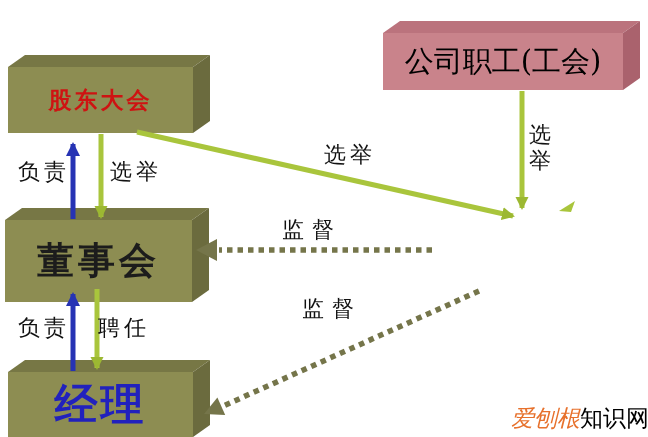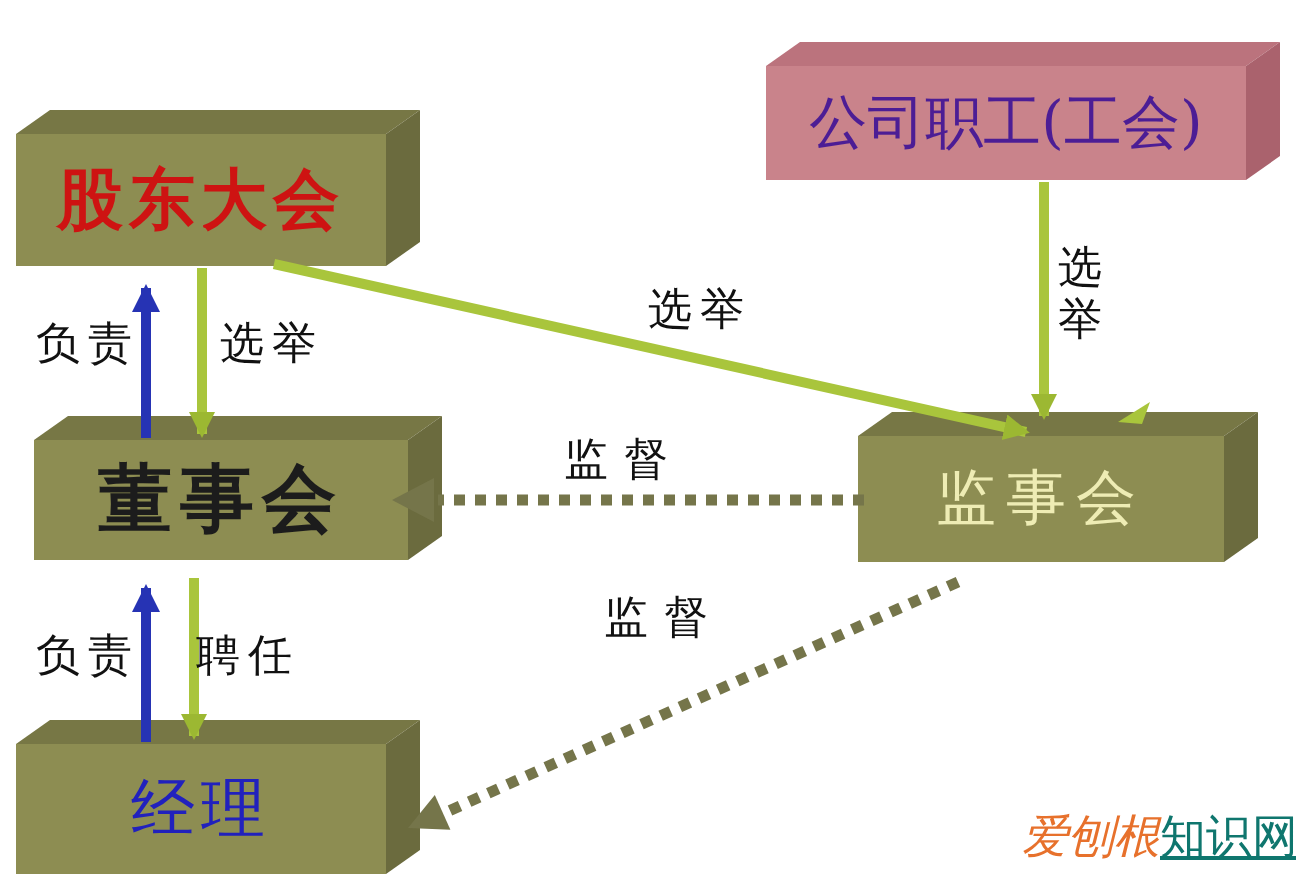--- a/index.html
+++ b/index.html
@@ -23,46 +23,46 @@
   }
   .olive .face-front{background:#8d8d52;}
   .olive .face-top{background:#777745;}
   .olive .face-side{background:#6b6b3e;}
   .pink .face-front{background:#c9838b;}
   .pink .face-top{background:#bb737d;}
   .pink .face-side{background:#aa626d;}
 
   
   .title{white-space:nowrap;}
-  .t-shareholders{color:#ce1312;font-weight:bold;font-size:33px;letter-spacing:3px;}
-  .t-staff{color:#4c1d95;font-size:29px;font-family:"DejaVu Serif","Liberation Serif",serif;}
+  .t-shareholders{color:#ce1312;font-weight:bold;font-size:23px;letter-spacing:3px;}
+  .t-staff{color:#000000;font-size:29px;font-family:"DejaVu Serif","Liberation Serif",serif;}
   .t-directors{color:#1c1c1c;font-weight:bold;font-size:37px;letter-spacing:4px;}
   .t-supervisory{color:#eeecb4;font-size:30px;letter-spacing:5px;font-family:"DejaVu Serif","Liberation Serif",serif;}
-  .t-manager{color:#2121bd;font-weight:normal;font-size:32px;letter-spacing:3px;}
+  .t-manager{color:#2121bd;font-weight:bold;font-size:43px;letter-spacing:3px;}
 
   
   .edge-label{
     position:absolute;color:#111;font-size:22px;letter-spacing:4px;
     font-family:"DejaVu Serif","Liberation Serif",serif;white-space:nowrap;
   }
   .edge-label.wide{letter-spacing:8px;}
   .edge-label.vertical{
     width:26px;line-height:26px;letter-spacing:0;
     white-space:normal;word-break:break-all;
   }
 
   
   #arrows{position:absolute;left:0;top:0;pointer-events:none;}
 
   
   .watermark{
     position:absolute;left:511px;top:403px;font-size:23px;white-space:nowrap;
   }
   .watermark .brand{color:#e7712c;font-style:italic;}
-  .watermark .suffix{color:#0f766e;text-decoration:underline;}
+  .watermark .suffix{color:#000000;}
 </style>
 </head>
 <body>
 
 <div id="canvas">
 
   <div class="box olive" style="left:8px;top:67px;width:185px;height:66px">
     <div class="face-top"></div>
     <div class="face-side"></div>
     <div class="face-front">
@@ -71,35 +71,28 @@
   </div>
 
   <div class="box pink" style="left:383px;top:33px;width:240px;height:57px">
     <div class="face-top"></div>
     <div class="face-side"></div>
     <div class="face-front">
       <span class="title t-staff">公司职工(工会)</span>
     </div>
   </div>
 
-  <div class="box olive" style="left:17px;top:220px;width:187px;height:60px">
+  <div class="box olive" style="left:5px;top:220px;width:187px;height:82px">
     <div class="face-top"></div>
     <div class="face-side"></div>
     <div class="face-front">
       <span class="title t-directors">董事会</span>
     </div>
   </div>
 
-  <div class="box olive" style="left:429px;top:218px;width:183px;height:63px">
-    <div class="face-top"></div>
-    <div class="face-side"></div>
-    <div class="face-front">
-      <span class="title t-supervisory">监事会</span>
-    </div>
-  </div>
 
   <div class="box olive" style="left:8px;top:372px;width:185px;height:65px">
     <div class="face-top"></div>
     <div class="face-side"></div>
     <div class="face-front">
       <span class="title t-manager">经理</span>
     </div>
   </div>
 
   <svg id="arrows" width="648" height="437" viewBox="0 0 648 437">

